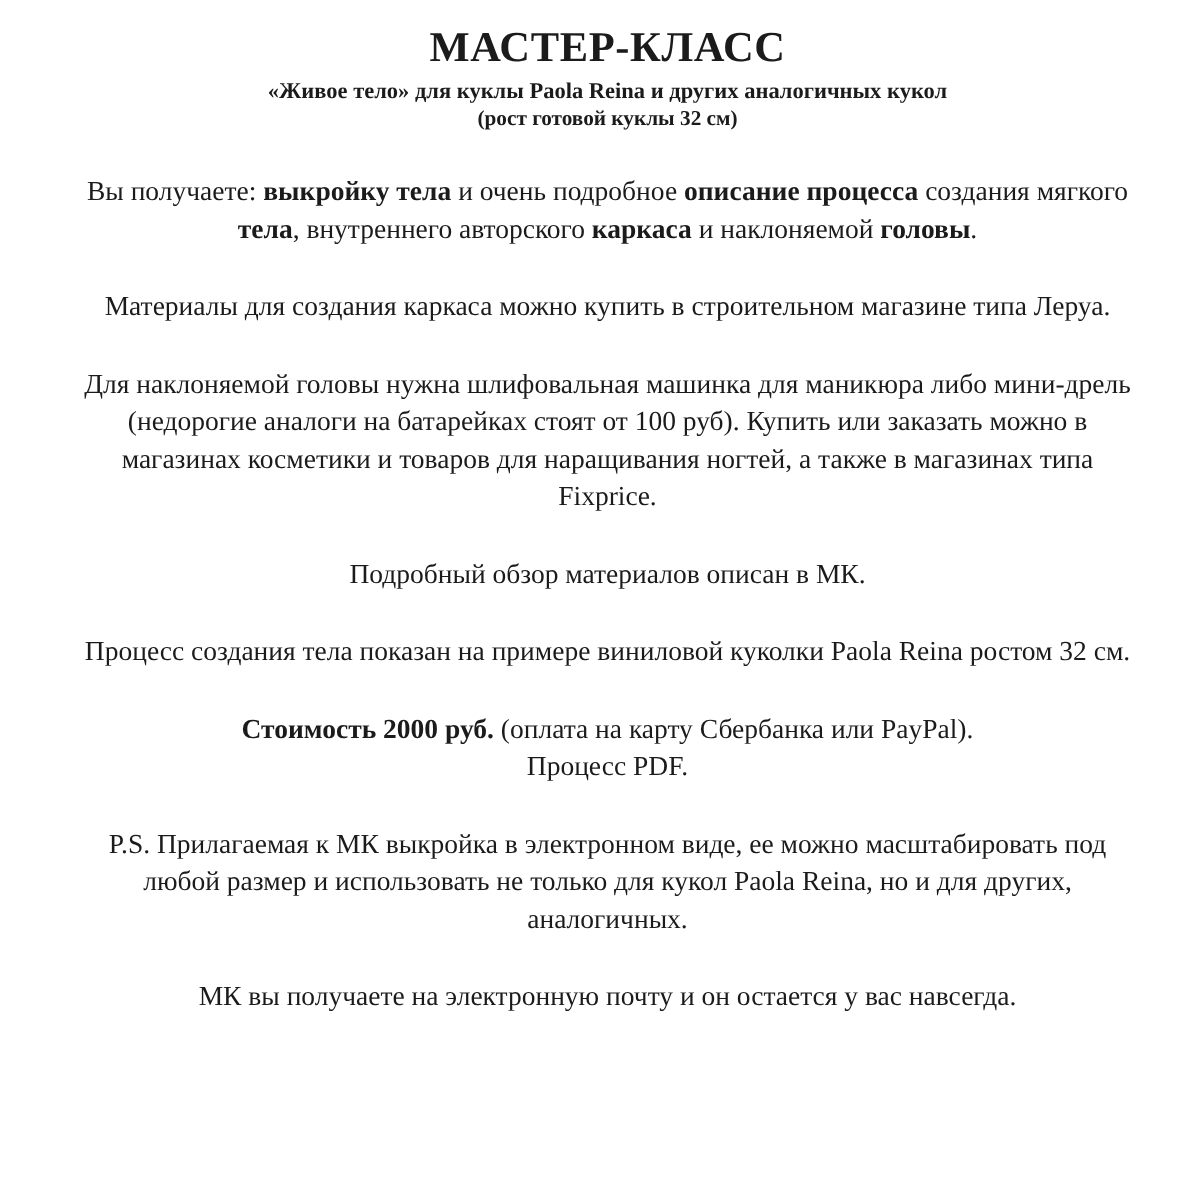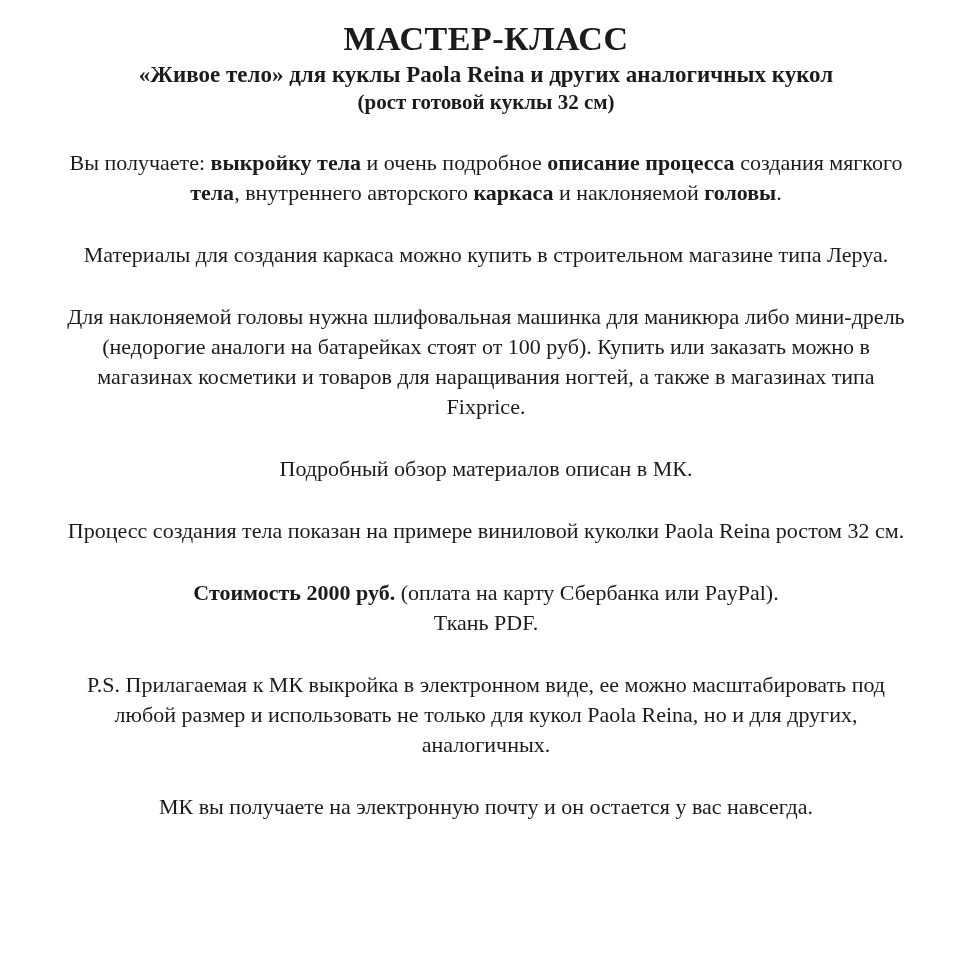--- a/index.html
+++ b/index.html
@@ -18,26 +18,26 @@
     padding: 14px 52px 0 64px;
   }
   header.doc-header { text-align: center; }
   .doc-title {
     font-size: 34px;
     font-weight: bold;
     margin: 6px 0 4px 0;
     letter-spacing: 0.5px;
   }
   .doc-subtitle {
-    font-size: 23px;
+    font-size: 18px;
     font-weight: bold;
     margin: 0 0 2px 0;
   }
   .doc-note {
-    font-size: 21px;
+    font-size: 17px;
     font-weight: bold;
     margin: 0;
   }
   main.doc-body { margin-top: 33px; }
   p.body-par {
     font-size: 22px;
     line-height: 30px;
     margin: 0 0 32px 0;
     text-align: center;
   }
@@ -52,17 +52,17 @@
     <h2 class="doc-subtitle">«Живое тело» для куклы Paola Reina и других аналогичных кукол</h2>
     <div class="doc-note">(рост готовой куклы 32 см)</div>
   </header>
 
   <main class="doc-body">
     <p class="body-par"><span>Вы получаете: </span><strong>выкройку тела</strong><span> и очень подробное </span><strong>описание процесса</strong><span> создания мягкого </span><strong>тела</strong><span>, внутреннего авторского </span><strong>каркаса</strong><span> и наклоняемой </span><strong>головы</strong><span>.</span></p>
     <p class="body-par"><span>Материалы для создания каркаса можно купить в строительном магазине типа Леруа.</span></p>
     <p class="body-par"><span>Для наклоняемой головы нужна шлифовальная машинка для маникюра либо мини-дрель (недорогие аналоги на батарейках стоят от 100 руб). Купить или заказать можно в магазинах косметики и товаров для наращивания ногтей, а также в магазинах типа Fixprice.</span></p>
     <p class="body-par"><span>Подробный обзор материалов описан в МК.</span></p>
     <p class="body-par"><span>Процесс создания тела показан на примере виниловой куколки Paola Reina ростом 32 см.</span></p>
-    <p class="body-par"><strong>Стоимость 2000 руб.</strong><span> (оплата на карту Сбербанка или PayPal).</span><br><span>Ткань PDF.</span></p>
+    <p class="body-par"><strong>Стоимость 2000 руб.</strong><span> (оплата на карту Сбербанка или PayPal).</span><br><span>Процесс PDF.</span></p>
     <p class="body-par"><span>P.S. Прилагаемая к МК выкройка в электронном виде, ее можно масштабировать под любой размер и использовать не только для кукол Paola Reina, но и для других, аналогичных.</span></p>
     <p class="body-par"><span>МК вы получаете на электронную почту и он остается у вас навсегда.</span></p>
   </main>
 </div>
 
 </body></html>

